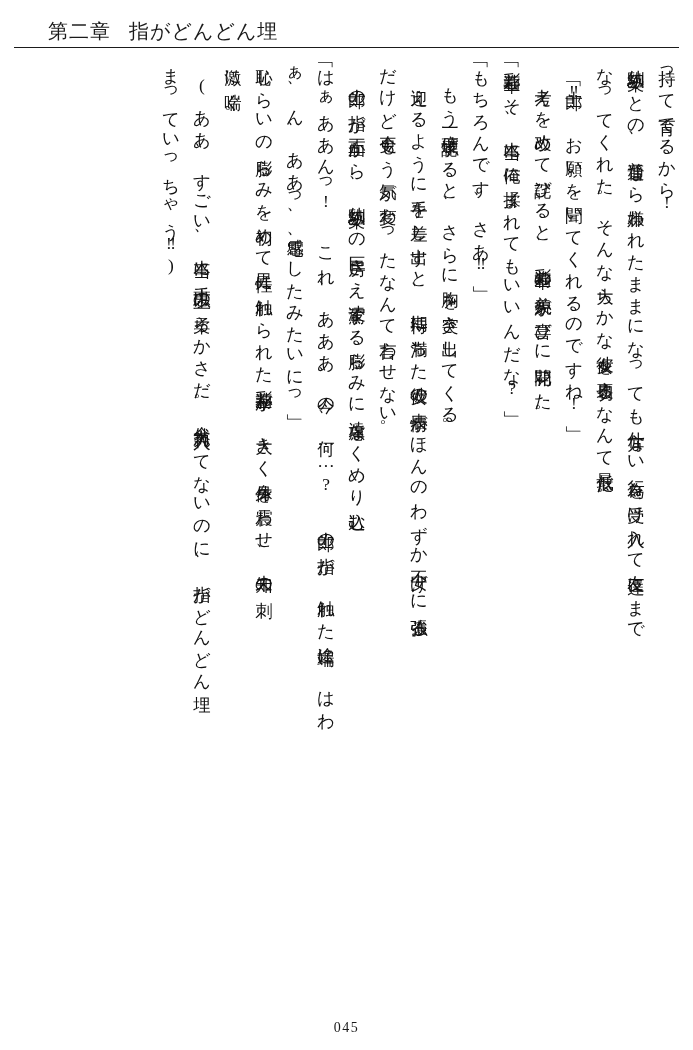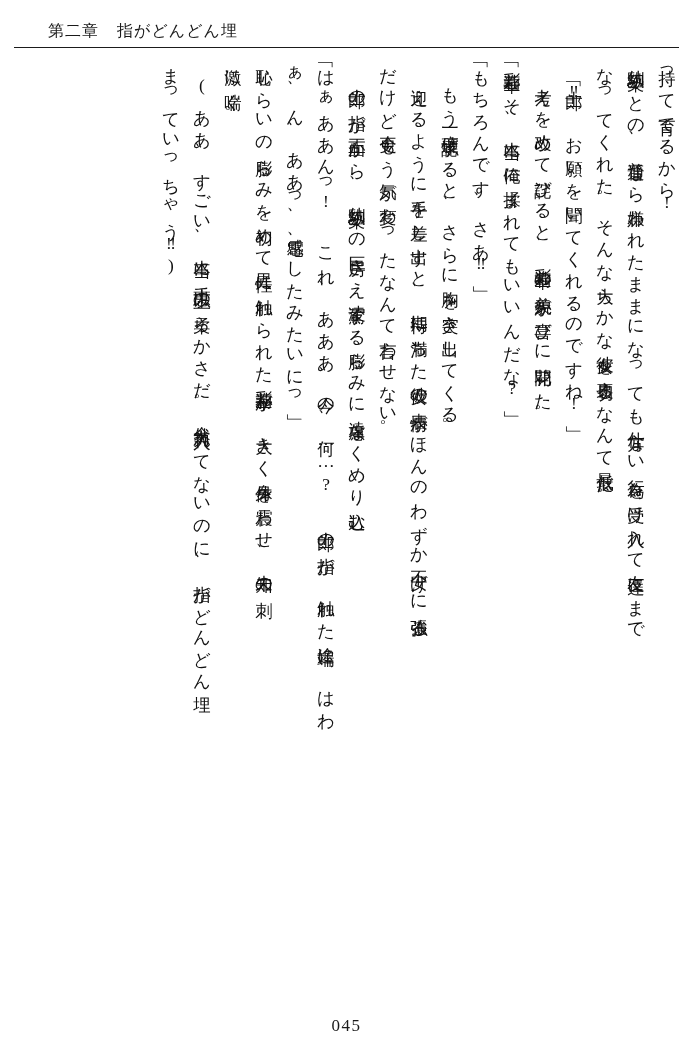--- a/index.html
+++ b/index.html
@@ -32,21 +32,21 @@
     width: 693px;
     height: 34px;
     display: flex;
     align-items: center;
   }
   .header-inner {
     margin-left: 48px;
     display: flex;
     align-items: baseline;
     gap: 18px;
-    font-size: 16px;
+    font-size: 20px;
     letter-spacing: 1px;
     color: #1a1a1a;
     white-space: nowrap;
   }
   .header-rule {
     position: absolute;
     left: 14px;
     right: 14px;
     top: 47px;
     border-top: 1px solid #1b1b1b;
@@ -84,21 +84,21 @@
   .col.indent {
     padding-top: 19px;
   }
 
   .footer {
     position: absolute;
     left: 0;
     width: 693px;
     bottom: 14px;
     text-align: center;
-    font-size: 17px;
+    font-size: 14px;
     letter-spacing: 1.5px;
     color: #1a1a1a;
     font-family: "Liberation Serif", "DejaVu Serif", serif;
   }
 </style>
 </head>
 <body>
 
 <div class="page">
 

